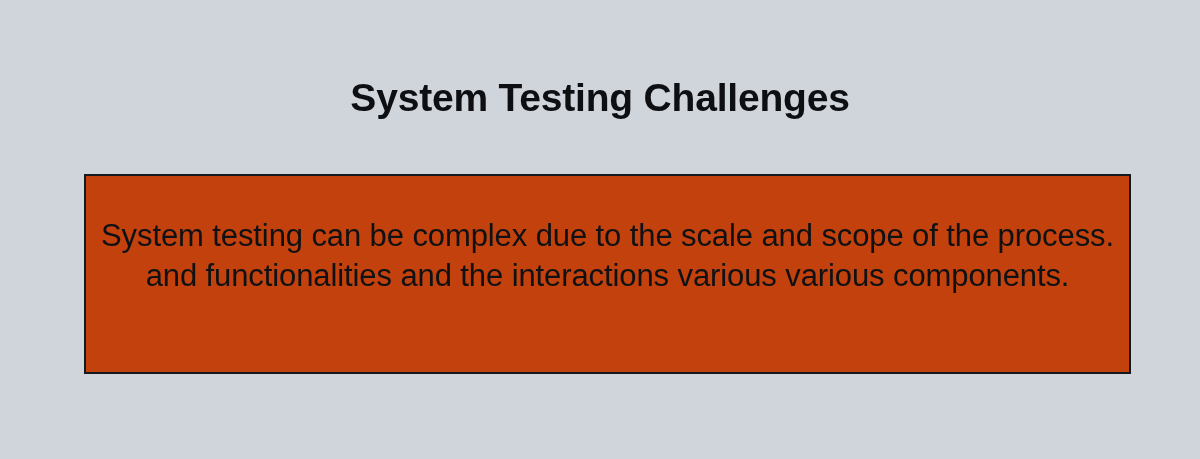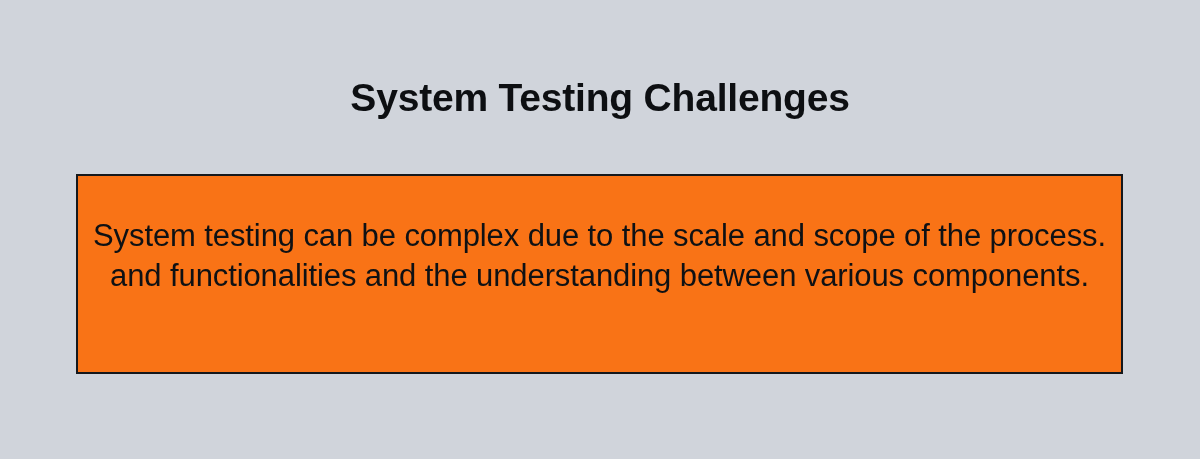--- a/index.html
+++ b/index.html
@@ -27,26 +27,26 @@
     text-align: center;
     font-size: 39px;
     font-weight: bold;
     color: #0d0f12;
     letter-spacing: -0.2px;
     line-height: 48px;
     white-space: nowrap;
   }
   .content-card {
     position: absolute;
-    left: 76px;
+    left: 84px;
     top: 174px;
     width: 1047px;
     height: 200px;
     box-sizing: border-box;
-    background: #f97316;
+    background: #c2410c;
     border: 2px solid #15181c;
   }
   .card-body {
     position: absolute;
     left: 0;
     top: 40px;
     width: 100%;
     text-align: center;
     font-size: 31px;
     font-weight: normal;
@@ -62,17 +62,17 @@
 </head>
 <body>
 
 <div class="page">
 
   <div class="page-title">System Testing Challenges</div>
 
   <div class="content-card">
     <div class="card-body">
       <span class="card-body-line">System testing can be complex due to the scale and scope of the process.</span>
-      <span class="card-body-line">and functionalities and the understanding between various components.</span>
+      <span class="card-body-line">and functionalities and the interactions various various components.</span>
     </div>
   </div>
 
 </div>
 
 </body></html>

